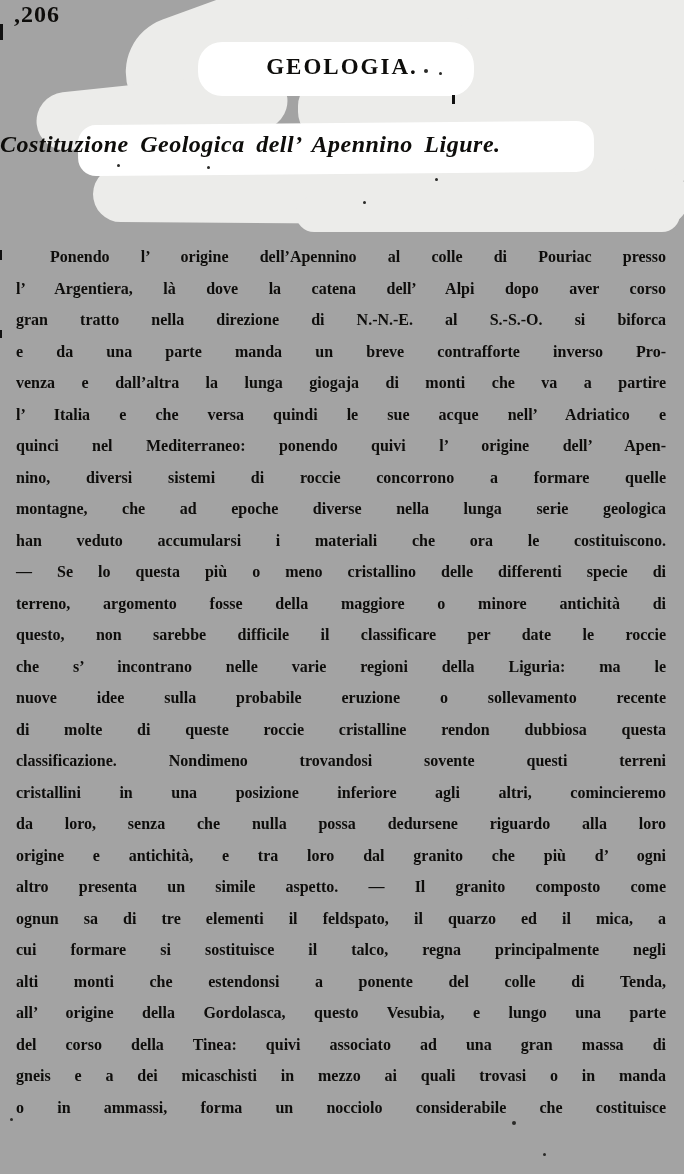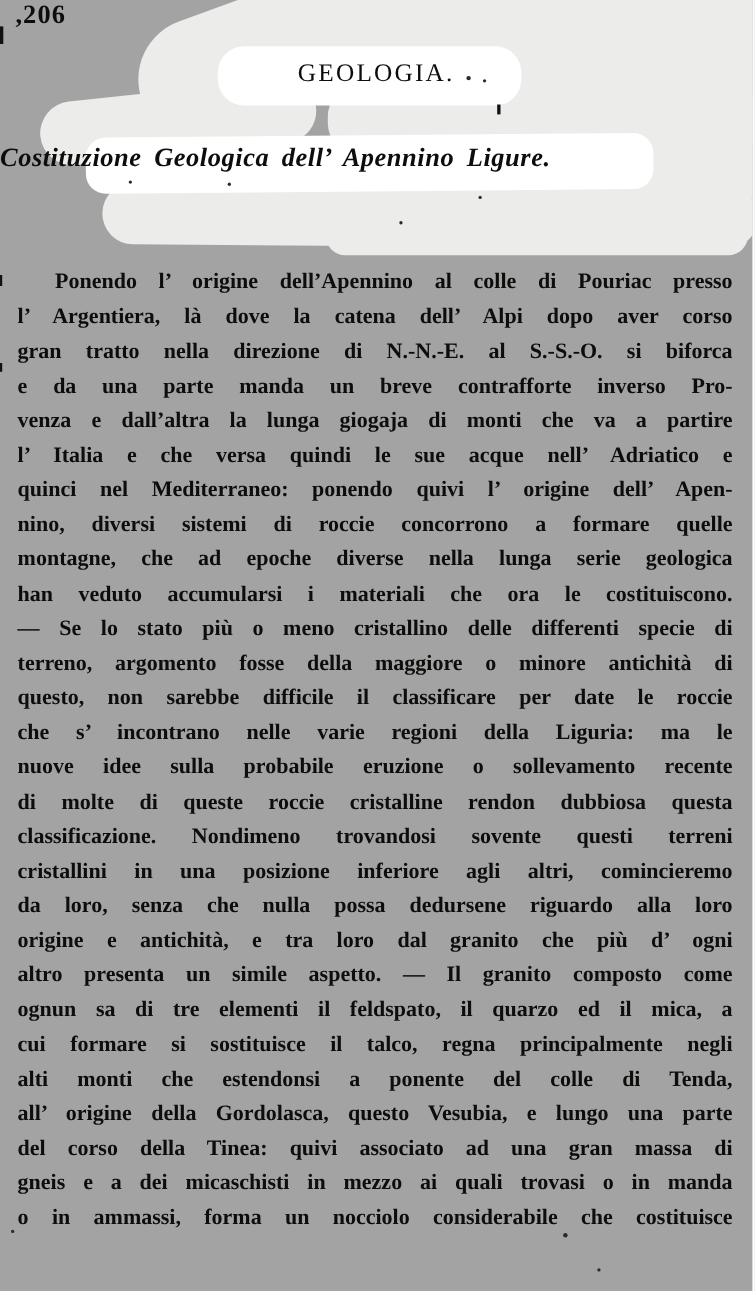--- a/index.html
+++ b/index.html
@@ -47,21 +47,21 @@
     font-weight: bold;
     letter-spacing: 1px;
   }
   .title {
     position: absolute;
     z-index: 3;
     left: 0; right: 0;
     top: 54px;
     text-align: center;
     font-size: 23px;
-    font-weight: normal;
+    font-weight: bold;
     letter-spacing: 2px;
   }
   .subtitle {
     position: absolute;
     z-index: 3;
     left: 0; right: 0;
     top: 131px;
     text-align: left;
     font-size: 24px;
     font-style: italic;
@@ -71,21 +71,21 @@
   }
   .bodytext {
     position: absolute;
     z-index: 3;
     left: 16px;
     top: 241px;
     width: 650px;
   }
   .line {
     height: 31.5px;
-    font-size: 20px;
+    font-size: 16px;
     font-weight: bold;
     line-height: 31.5px;
     text-align: justify;
     text-align-last: justify;
     white-space: nowrap;
   }
   .line.indent { text-indent: 34px; }
 
   
   .speck {
@@ -124,21 +124,21 @@
     <div class="line indent">Ponendo l’ origine dell’Apennino al colle di Pouriac presso</div>
     <div class="line">l’ Argentiera, là dove la catena dell’ Alpi dopo aver corso</div>
     <div class="line">gran tratto nella direzione di N.-N.-E. al S.-S.-O. si biforca</div>
     <div class="line">e da una parte manda un breve contrafforte inverso Pro-</div>
     <div class="line">venza e dall’altra la lunga giogaja di monti che va a partire</div>
     <div class="line">l’ Italia e che versa quindi le sue acque nell’ Adriatico e</div>
     <div class="line">quinci nel Mediterraneo: ponendo quivi l’ origine dell’ Apen-</div>
     <div class="line">nino, diversi sistemi di roccie concorrono a formare quelle</div>
     <div class="line">montagne, che ad epoche diverse nella lunga serie geologica</div>
     <div class="line">han veduto accumularsi i materiali che ora le costituiscono.</div>
-    <div class="line">— Se lo stato più o meno cristallino delle differenti specie di</div>
+    <div class="line">— Se lo questa più o meno cristallino delle differenti specie di</div>
     <div class="line">terreno, argomento fosse della maggiore o minore antichità di</div>
     <div class="line">questo, non sarebbe difficile il classificare per date le roccie</div>
     <div class="line">che s’ incontrano nelle varie regioni della Liguria: ma le</div>
     <div class="line">nuove idee sulla probabile eruzione o sollevamento recente</div>
     <div class="line">di molte di queste roccie cristalline rendon dubbiosa questa</div>
     <div class="line">classificazione. Nondimeno trovandosi sovente questi terreni</div>
     <div class="line">cristallini in una posizione inferiore agli altri, comincieremo</div>
     <div class="line">da loro, senza che nulla possa dedursene riguardo alla loro</div>
     <div class="line">origine e antichità, e tra loro dal granito che più d’ ogni</div>
     <div class="line">altro presenta un simile aspetto. — Il granito composto come</div>

